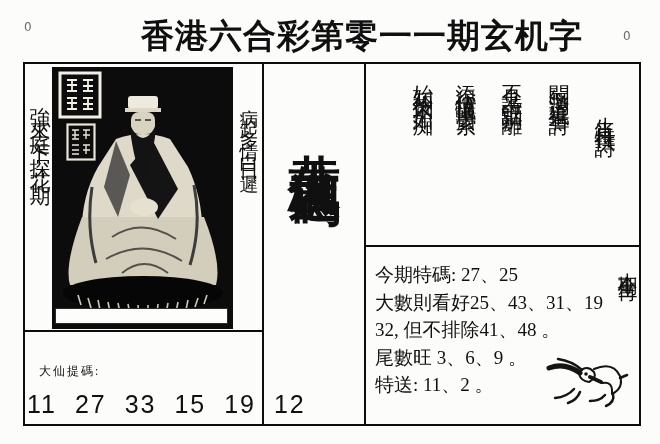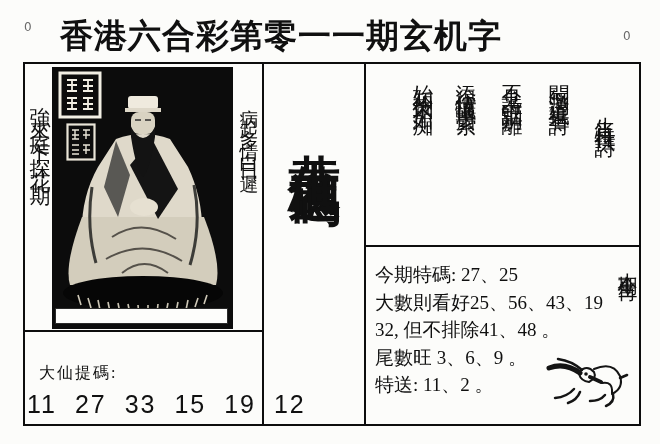--- a/index.html
+++ b/index.html
@@ -7,21 +7,21 @@
     position:relative; width:660px; height:444px;
     background:#fcfcfa; overflow:hidden;
     font-family:"Liberation Serif","DejaVu Serif",serif;
     color:#101010;
   }
   .corner-zero{position:absolute; font-family:"DejaVu Sans",sans-serif;
     font-size:12px; color:#6a6a6a;}
   .corner-zero.left{left:24px; top:20px;}
   .corner-zero.right{left:623px; top:29px;}
   .title{
-    position:absolute; left:60px; right:77px; top:14px; text-align:left;
+    position:absolute; left:60px; right:77px; top:14px; text-align:right;
     font-size:33px; font-weight:600; letter-spacing:1px; white-space:nowrap;
   }
   .main-box{
     position:absolute; left:23px; top:62px; width:614px; height:360px;
     border:2.5px solid #0d0d0d;
   }
   .divider{position:absolute; background:#0d0d0d;}
   .div-v1{left:237px; top:0; width:2px; height:100%;}
   .div-v2{left:339px; top:0; width:2px; height:100%;}
   .div-h-left{left:0; top:266px; width:237px; height:2px;}
@@ -40,21 +40,21 @@
   }
   .portrait svg.figure{position:absolute; left:0; top:0;}
   .seal{position:absolute;}
   .seal.large{left:6px; top:4px;}
   .seal.small{left:14px; top:56px;}
   .caption-strip{
     position:absolute; left:3px; right:5px; bottom:5px; height:14px;
     background:#fdfdfb; border:1px solid #2a2a2a;
   }
 
-  .tip-label{position:absolute; left:14px; top:299px; font-size:16px; letter-spacing:2px;text-align:right;}
+  .tip-label{position:absolute; left:14px; top:299px; font-size:12px; letter-spacing:2px;text-align:right;}
   .tip-numbers{
     position:absolute; left:2px; top:326px; width:234px;
     font-family:"Liberation Sans","DejaVu Sans",sans-serif;
     font-size:25px; letter-spacing:2px; word-spacing:9px; white-space:nowrap;
   }
 
   .headline-cell{
     position:absolute; left:239px; top:0; width:100px; height:100%;
     display:flex; justify-content:center;
   }
@@ -171,21 +171,21 @@
     </div>
 
     <div class="vtext poem-col c-title">生肖特供詩</div>
     <div class="vtext poem-col c1">悶無消遣祇看詩，</div>
     <div class="vtext poem-col c2">不見詩中話別離，</div>
     <div class="vtext poem-col c3">添得情懷轉蕭索，</div>
     <div class="vtext poem-col c4">始知伶俐不如痴。</div>
 
     <div class="predictions">
       <div>今期特碼: 27、25</div>
-      <div>大數則看好25、56、43、19</div>
+      <div>大數則看好25、43、31、19</div>
       <div> 32, 但不排除41、48 。</div>
       <div>尾數旺 3、6、9 。</div>
       <div>特送: 11、2 。</div>
     </div>
 
     <div class="vtext zodiac-label">本期生肖</div>
 
     <svg class="rabbit" width="88" height="60" viewBox="0 0 88 60">
       <g stroke="#141414" fill="none" stroke-linecap="round">
         <path d="M6 17 Q22 11 37 22" stroke-width="5"></path>

